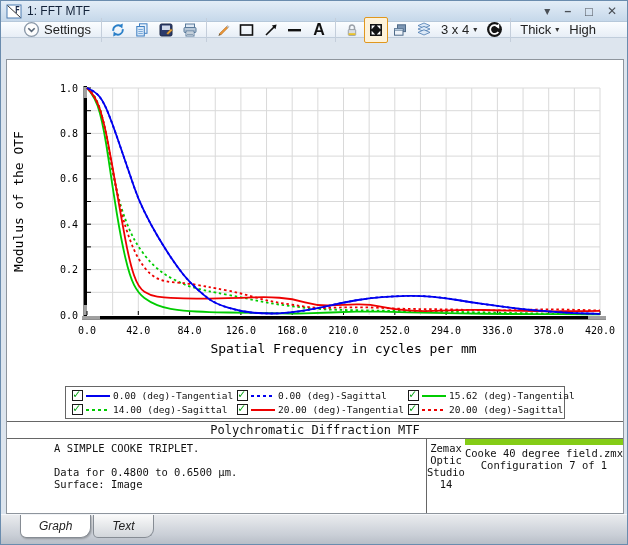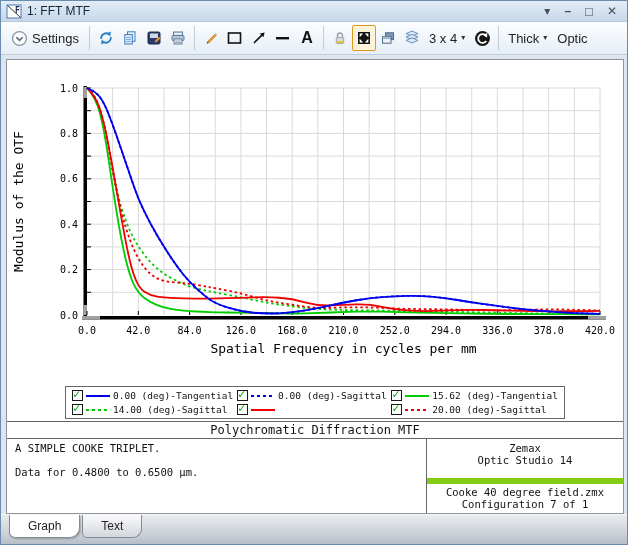--- a/index.html
+++ b/index.html
@@ -14,21 +14,21 @@
     height:21px;display:flex;align-items:center;gap:5px;padding:0 6px 0 5px;
     background:linear-gradient(#e3edf7,#c6d8ea);
     border-bottom:1px solid #b6c8da;
   }
   .title-text{font-size:12px;color:#13233a;flex:0 0 auto;}
   .title-spacer{flex:1;}
   .win-controls{display:flex;align-items:center;gap:14px;padding-right:4px;}
   .win-controls span{font-size:12px;color:#4a4f56;cursor:default;line-height:1;}
   
   .toolbar{
-    height:33px;display:flex;align-items:center;padding:0 4px;gap:0;
+    height:16px;display:flex;align-items:center;padding:0 16px;gap:0;
     background:linear-gradient(#fbfdff,#e7eef6);
     border-bottom:1px solid #c0cddb;
   }
   .sep{width:1px;height:24px;background:#c4cedb;margin:0 4px;flex:0 0 auto;}
   .tbtn{
     height:26px;min-width:24px;display:flex;align-items:center;justify-content:center;
     border:1px solid transparent;border-radius:2px;padding:0 2px;flex:0 0 auto;
   }
   .tbtn.active{border-color:#e0971e;background:#fdf2da;}
   .settings-btn{display:flex;align-items:center;gap:4px;padding:0 5px;height:26px;}
@@ -54,36 +54,36 @@
   .lg-entry{display:flex;align-items:center;gap:3px;white-space:nowrap;}
   .lg-cb{position:relative;width:11px;height:11px;border:1.5px solid #1a1a1a;background:#fff;flex:0 0 auto;}
   .lg-cb .chk{position:absolute;left:0px;top:-4px;font-size:12px;font-weight:bold;color:#00a010;}
   .lg-line{width:24px;height:2px;flex:0 0 auto;}
   
   .footer{margin-top:auto;border-top:1px solid #666;}
   .footer-title{
     text-align:center;font-family:"DejaVu Sans Mono",monospace;font-size:12px;color:#111;
     padding:1px 8px;border-bottom:1px solid #666;
   }
-  .footer-table{display:flex;height:74px;}
+  .footer-table{display:flex;height:74px;padding-left:39px;}
   .fcell-left{flex:1;border-right:1px solid #666;padding:3px 8px;
     font-family:"DejaVu Sans Mono",monospace;font-size:10.5px;color:#111;}
   .fcell-left div{min-height:12px;line-height:12px;}
-  .fcol-right{width:196px;display:flex;flex-direction:column;}
+  .fcol-right{width:196px;display:flex;flex-direction:row;}
   .fcell-rt{flex:1;padding-top:3px;text-align:center;
     font-family:"DejaVu Sans Mono",monospace;font-size:10.5px;color:#111;}
   .fcell-rb{border-top:6px solid #84cc16;padding:2px 0 3px 0;text-align:center;
     font-family:"DejaVu Sans Mono",monospace;font-size:10.5px;color:#111;}
   .fcell-rt div,.fcell-rb div{line-height:12px;}
   
   .tabbar{
     position:absolute;left:0;bottom:0;width:100%;height:30px;
     background:linear-gradient(#e9ebee,#c9ced6 70%,#b8bec7);
     border-top:1px solid #f5f7fa;
-    display:flex;align-items:flex-start;padding-left:8px;
+    display:flex;align-items:flex-start;padding-left:19px;font-style:italic;
   }
   .tab{
     height:23px;padding:0 18px;display:flex;align-items:center;justify-content:center;
     font-size:12px;color:#222;border:1px solid #868c94;border-top:none;
     border-radius:0 0 9px 5px;margin-right:2px;
     background:linear-gradient(#fafafa,#d2d6db);
   }
   .tab.active{
     background:#fff;font-weight:normal;border-radius:0 0 10px 6px;
     box-shadow:1px 1px 2px rgba(0,0,0,.25);
@@ -242,21 +242,21 @@
       </svg>
     </div>
 
     <div class="sep"></div>
 
     <div class="ddl">
       <span class="lbl">Thick</span>
       <span class="caret">▾</span>
     </div>
     <div class="ddl">
-      <span class="lbl">Optic</span>
+      <span class="lbl">High</span>
 
     </div>
 
   </div>
 
   <div class="panel">
 
     <div class="chart-wrap">
       <svg id="chart-svg" width="616" height="318" viewBox="0 0 616 318">
           <line x1="105.65" y1="28" x2="105.65" y2="255" stroke="#d9d9d9" stroke-width="1"></line>
@@ -371,37 +371,39 @@
             <span class="chk">✓</span>
           </span>
           <span class="lg-line" style="background: repeating-linear-gradient(90deg, rgb(0, 204, 0) 0px, rgb(0, 204, 0) 3px, transparent 3px, transparent 6px);"></span>
           <span>14.00 (deg)-Sagittal</span>
         </div>
         <div class="lg-entry">
           <span class="lg-cb">
             <span class="chk">✓</span>
           </span>
           <span class="lg-line" style="background: rgb(238, 0, 0);"></span>
+          <span>20.00 (deg)-Tangential</span>
         </div>
         <div class="lg-entry">
           <span class="lg-cb">
             <span class="chk">✓</span>
           </span>
           <span class="lg-line" style="background: repeating-linear-gradient(90deg, rgb(238, 0, 0) 0px, rgb(238, 0, 0) 3px, transparent 3px, transparent 6px);"></span>
           <span>20.00 (deg)-Sagittal</span>
         </div>
       </div>
 
     <div class="footer">
       <div class="footer-title">Polychromatic Diffraction MTF</div>
       <div class="footer-table">
         <div class="fcell-left">
           <div>A SIMPLE COOKE TRIPLET.</div>
           <div></div>
           <div>Data for 0.4800 to 0.6500 µm.</div>
+          <div>Surface: Image</div>
         </div>
         <div class="fcol-right">
           <div class="fcell-rt">
             <div>Zemax</div>
             <div>Optic Studio 14</div>
           </div>
           <div class="fcell-rb">
             <div>Cooke 40 degree field.zmx</div>
             <div>Configuration 7 of 1</div>
           </div>

